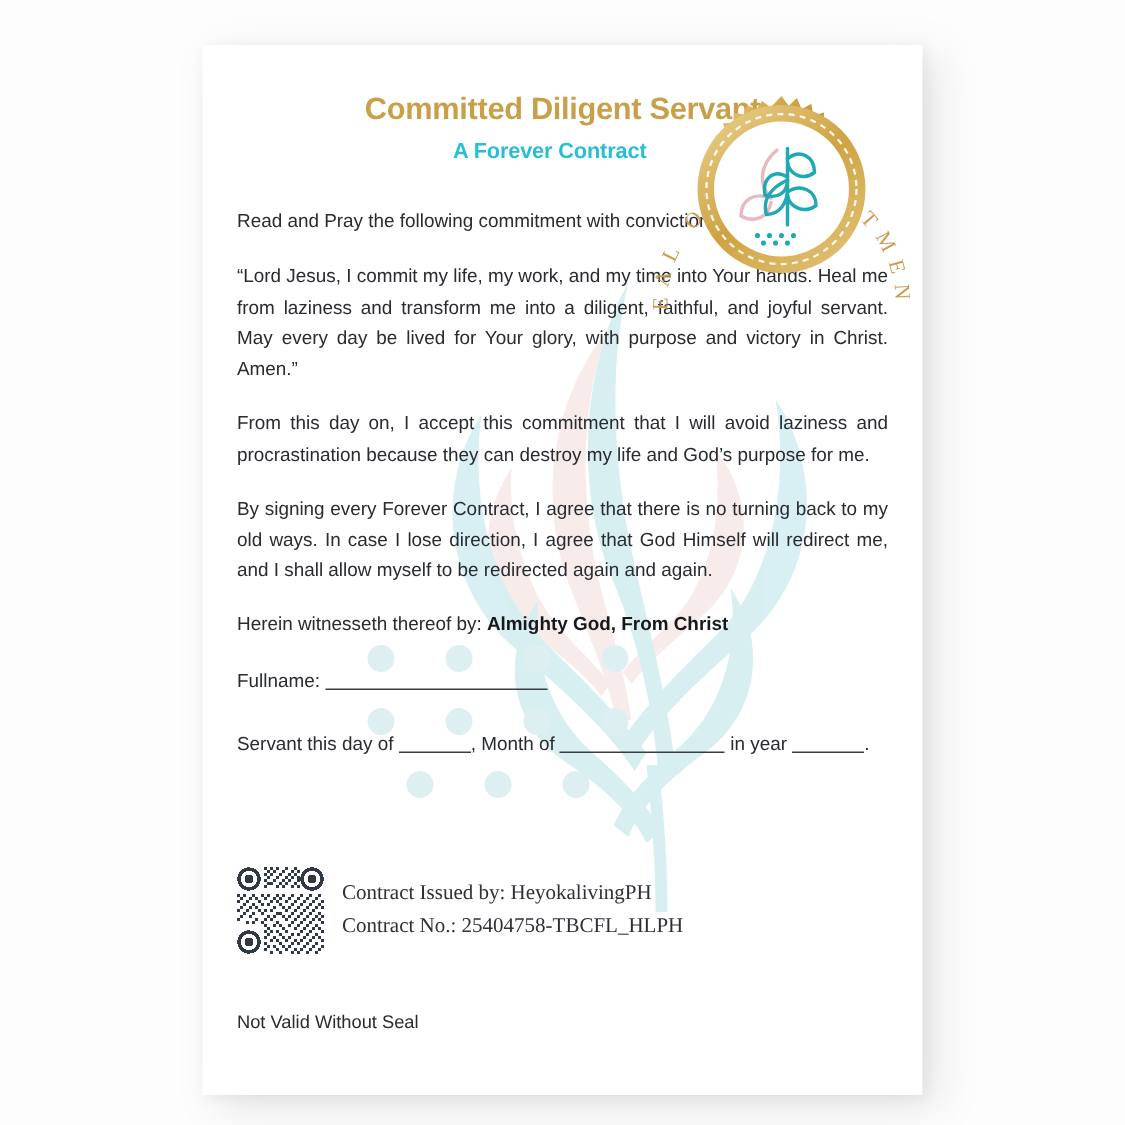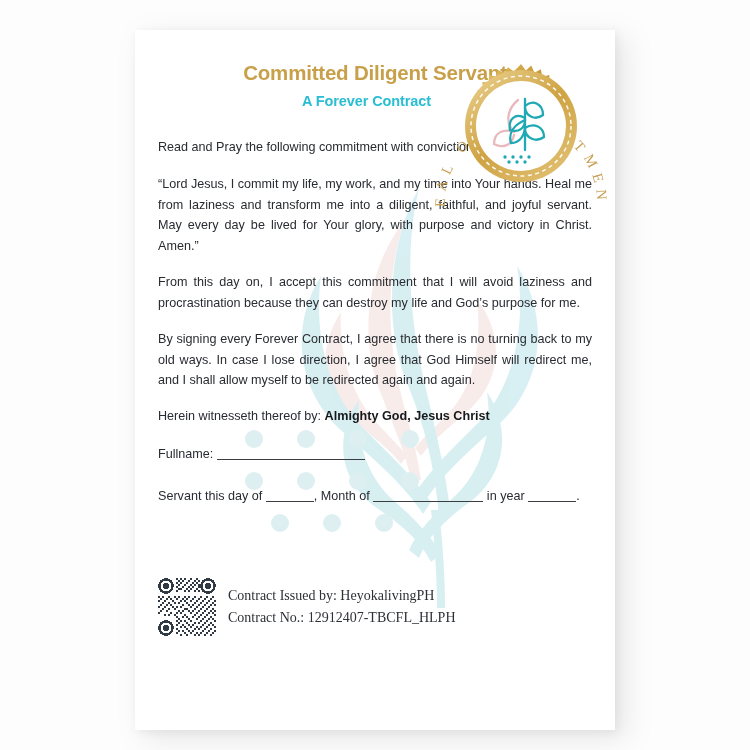--- a/index.html
+++ b/index.html
@@ -198,21 +198,21 @@
 
       <div class="body-wrap">
 
         <p class="para lead">Read and Pray the following commitment with conviction:</p>
         <p class="para">“Lord Jesus, I commit my life, my work, and my time into Your hands. Heal me from laziness and transform me into a diligent, faithful, and joyful servant. May every day be lived for Your glory, with purpose and victory in Christ. Amen.”</p>
         <p class="para">From this day on, I accept this commitment that I will avoid laziness and procrastination because they can destroy my life and God’s purpose for me.</p>
         <p class="para tight">By signing every Forever Contract, I agree that there is no turning back to my old ways. In case I lose direction, I agree that God Himself will redirect me, and I shall allow myself to be redirected again and again.</p>
 
         <p class="para" style="text-align:left;">
           <span>Herein witnesseth thereof by:</span>
-          <span class="strong">Almighty God, Jesus Christ</span>
+          <span class="strong">Almighty God, From Christ</span>
         </p>
 
         <div class="fields">
 
           <div class="field-row">
             <span>Fullname:</span>
             <span class="rule long"></span>
           </div>
 
 
@@ -443,24 +443,25 @@
               <rect x="14" y="28" width="1" height="1"></rect>
             <rect x="18" y="28" width="1" height="1"></rect>
               <rect x="20" y="28" width="1" height="1"></rect>
             <rect x="23" y="28" width="1" height="1"></rect>
               <rect x="26" y="28" width="1" height="1"></rect>
           </g>
         </svg>
 
         <div class="qr-meta">
           <div>Contract Issued by: HeyokalivingPH</div>
-          <div>Contract No.: 12912407-TBCFL_HLPH</div>
+          <div>Contract No.: 25404758-TBCFL_HLPH</div>
         </div>
       </div>
 
+      <div class="not-valid">Not Valid Without Seal</div>
     </div>
 
     <svg id="seal" viewBox="0 0 172 172">
       <defs>
         <linearGradient id="goldGrad" x1="0%" y1="0%" x2="100%" y2="100%">
           <stop offset="0%" stop-color="#f2dfa6"></stop>
           <stop offset="22%" stop-color="#d8ae4e"></stop>
           <stop offset="48%" stop-color="#c29333"></stop>
           <stop offset="70%" stop-color="#e8cd82"></stop>
           <stop offset="100%" stop-color="#b98a2c"></stop>

